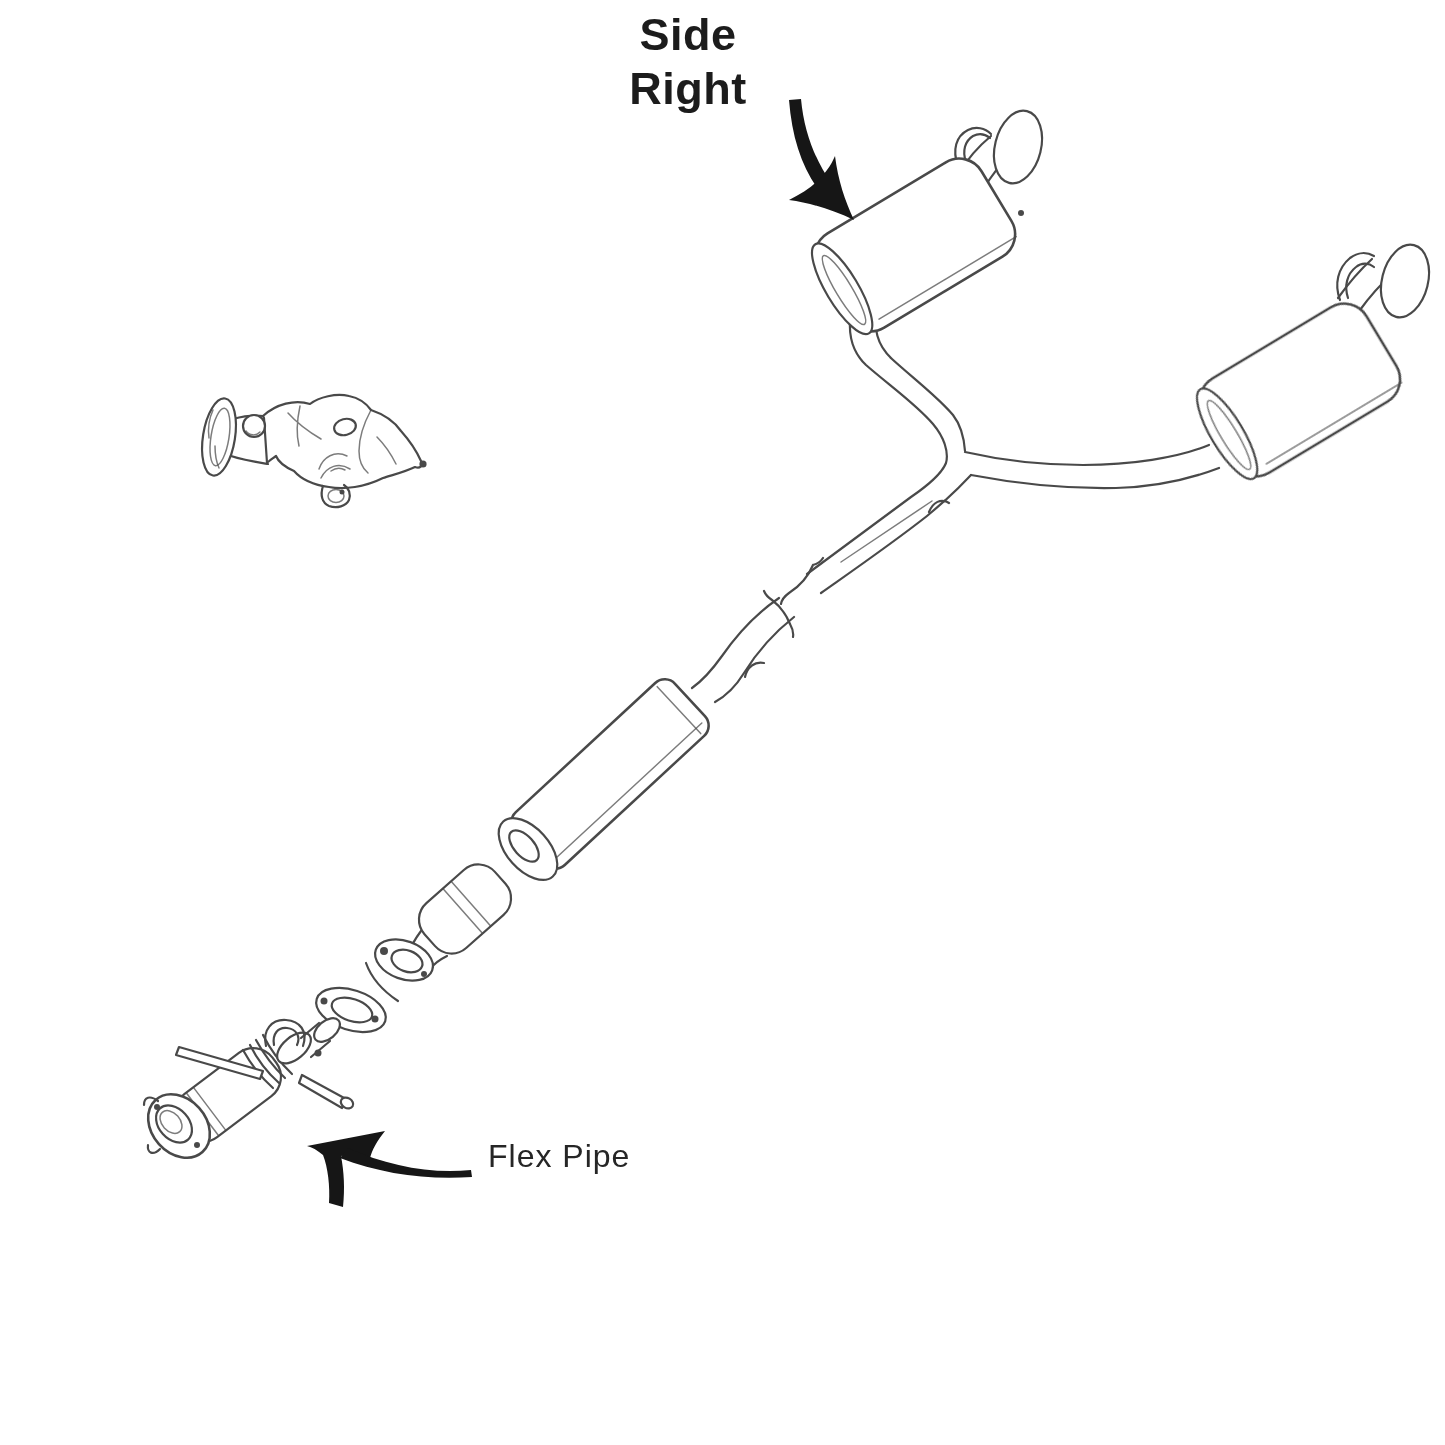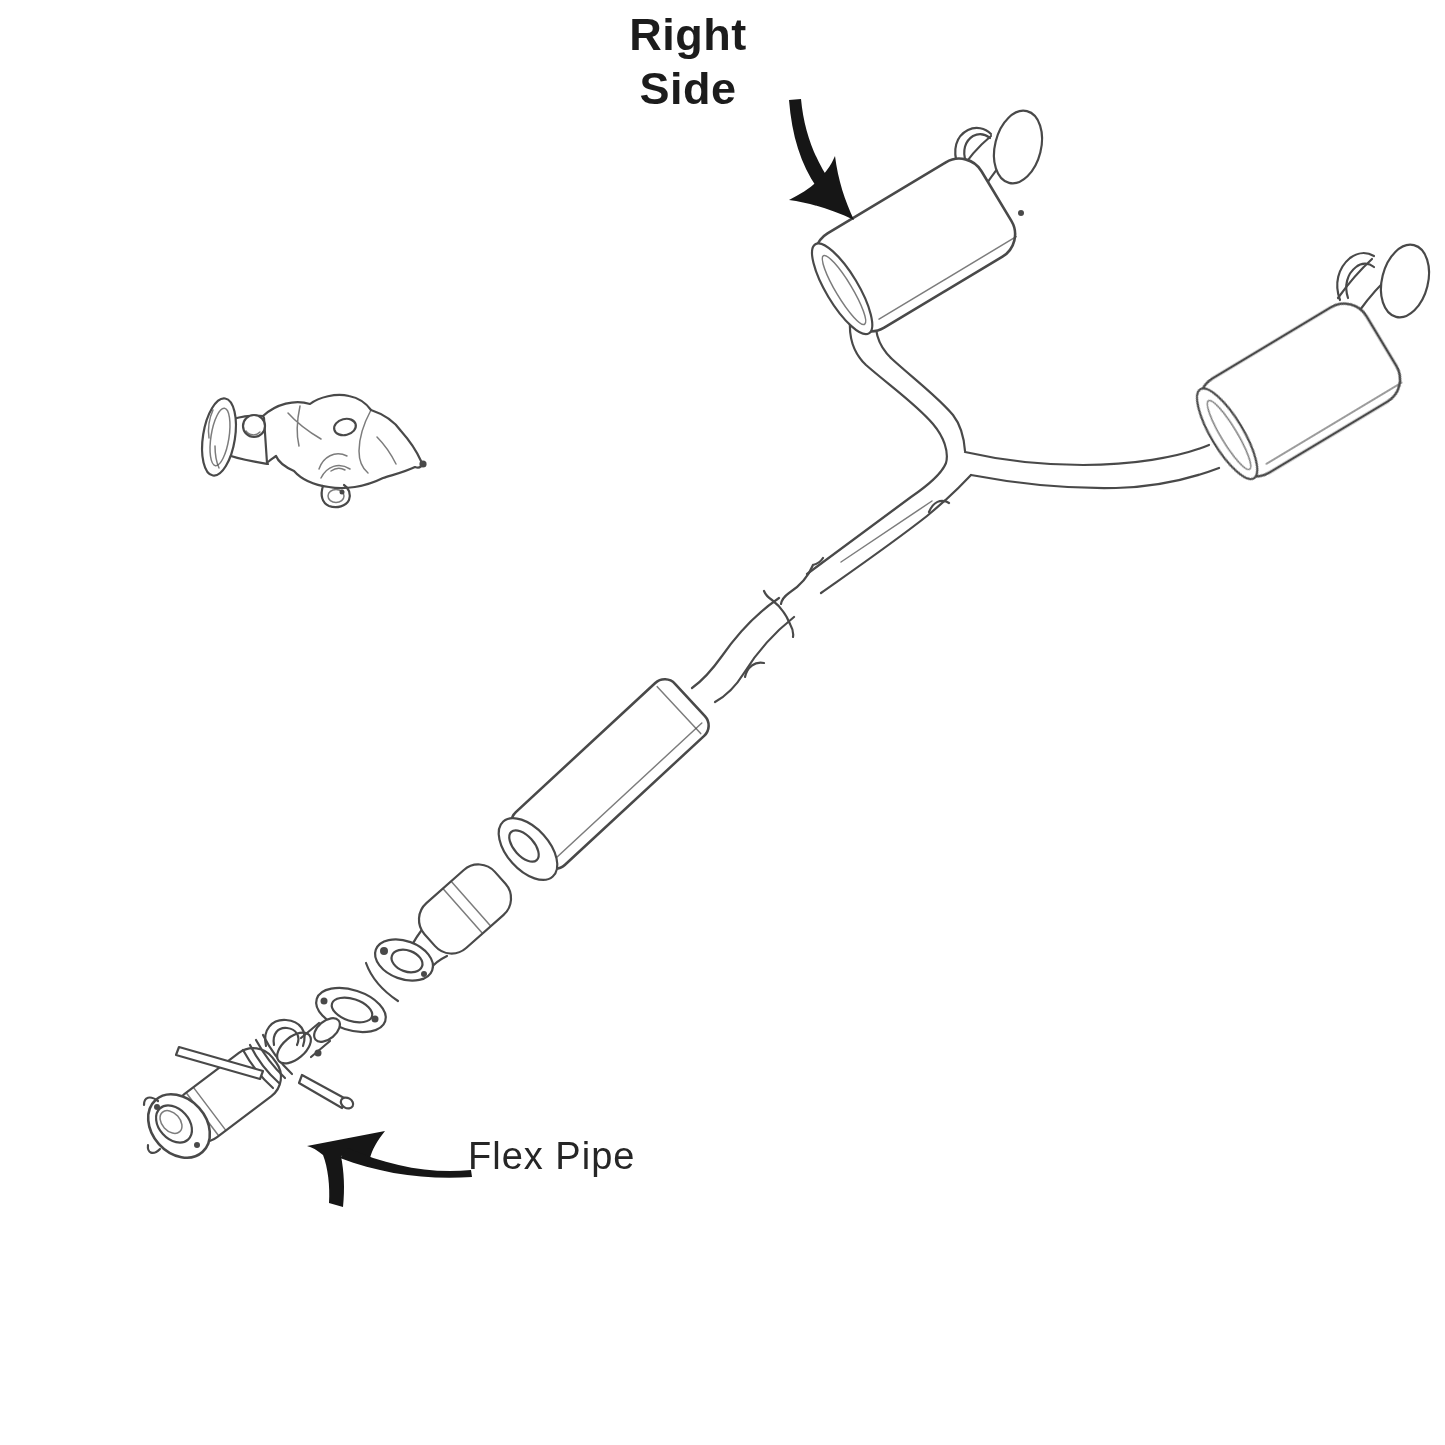--- a/index.html
+++ b/index.html
@@ -9,21 +9,21 @@
   svg{position:absolute;left:0;top:0;}
   .ln{fill:none;stroke:var(--line);stroke-width:2.2;stroke-linecap:round;stroke-linejoin:round;}
   .w{fill:#fff;}
   .thin{stroke-width:1.5;opacity:.72;}
   .thick{stroke-width:2.6;}
   .fill{fill:var(--line);stroke:none;}
   .ink{fill:var(--ink);stroke:none;}
   .label-title{position:absolute;left:548px;top:8px;width:280px;text-align:center;
     font-weight:700;font-size:45px;line-height:54px;color:#1c1c1c;letter-spacing:.5px;}
   .label-title span{display:block;}
-  .label-plain{position:absolute;left:468px;top:1130px;font-weight:400;font-size:38px;
+  .label-plain{position:absolute;left:488px;top:1130px;font-weight:400;font-size:32px;
     line-height:52px;color:#262626;letter-spacing:1px;}
 </style>
 </head>
 <body>
 
 <div class="canvas">
 
 <svg width="1445" height="1445" viewBox="0 0 1445 1445">
   <defs>
     <filter id="soft" x="-5%" y="-5%" width="110%" height="110%">
@@ -160,20 +160,20 @@
     <path class="ink" d="M835,156 C838,180 845,201 854,220 C833,210 811,203 789,200 C805,192 818,183 827,170 C831,165 833,160 835,156 Z"></path>
   </g>
   <g>
     <path class="ink" d="M307,1146 L385,1131 C377,1141 372,1150 370,1158 C360,1156 350,1155 341,1156
          C344,1172 345,1188 343,1207 L329,1203 C330,1186 328,1168 323,1155 C317,1150 312,1147 307,1146 Z"></path>
     <path class="ink" d="M348,1148 C388,1166 430,1174 471,1170 L472,1177 C426,1180 382,1174 340,1158 Z"></path>
   </g>
 </svg>
 
   <div class="label-title">
+    <span>Side</span>
     <span>Right</span>
-    <span>Side</span>
   </div>
   <div class="label-plain">
     <span>Flex Pipe</span>
   </div>
 
 </div>
 
 </body></html>

